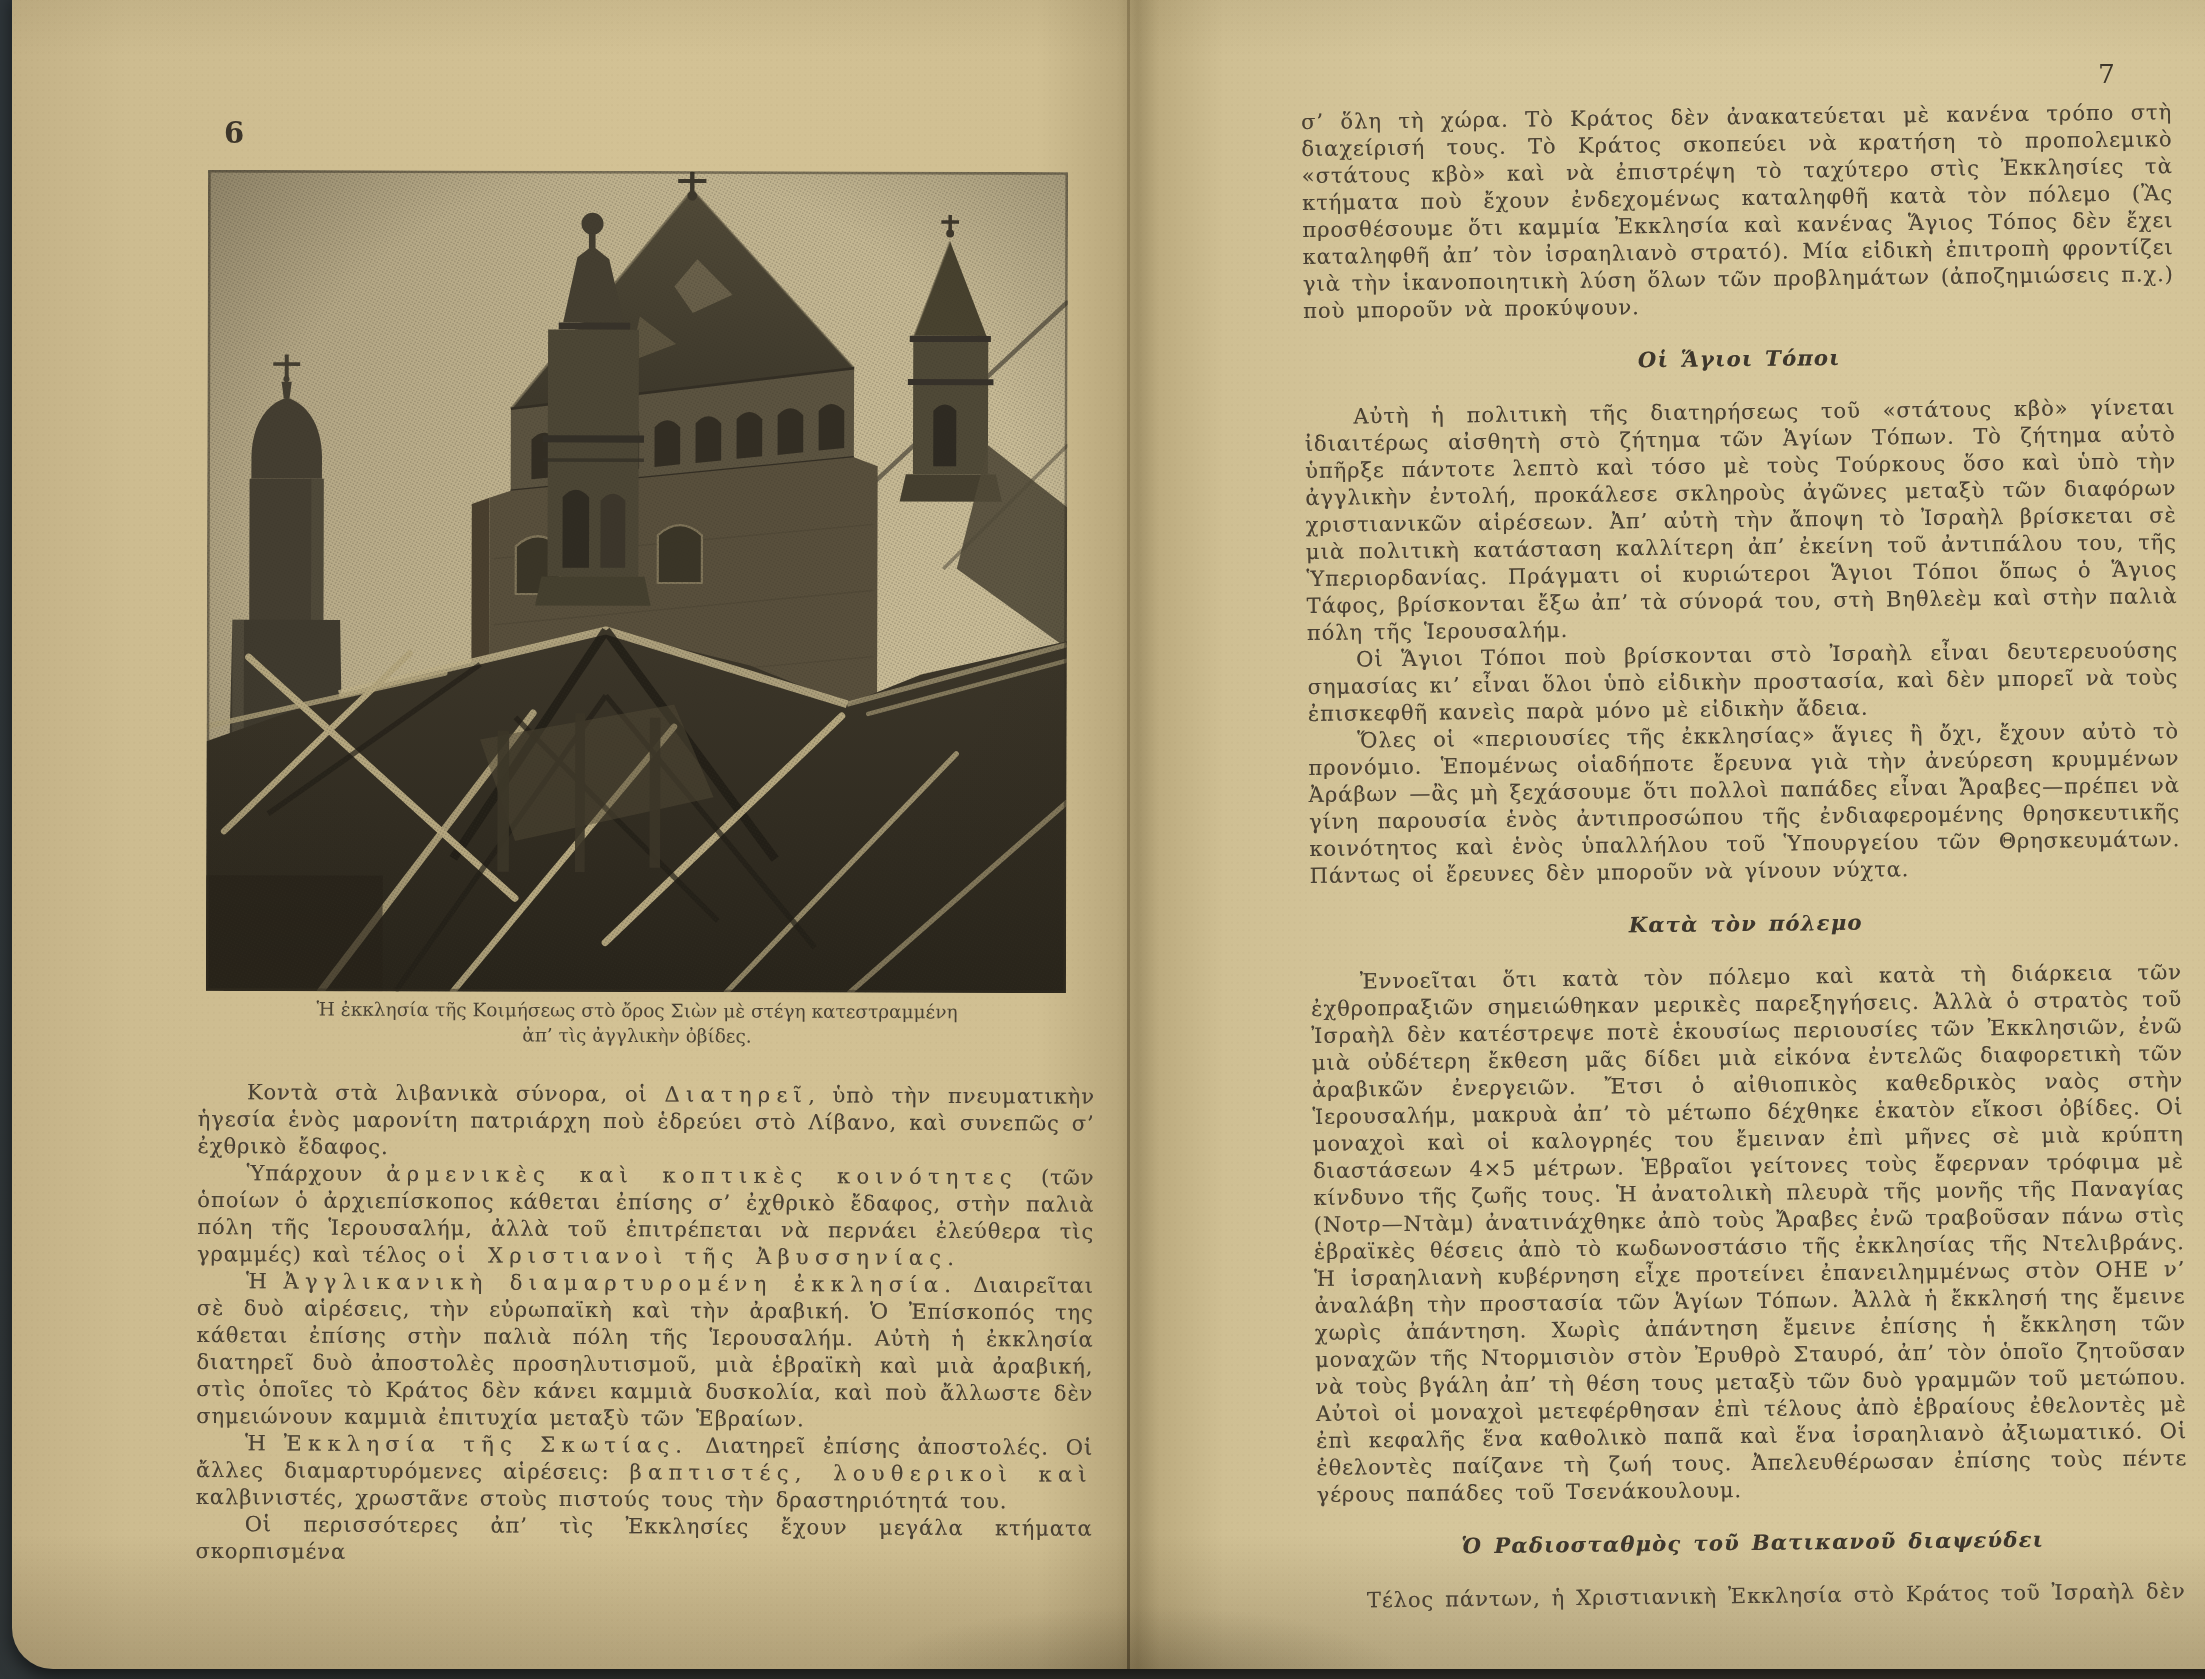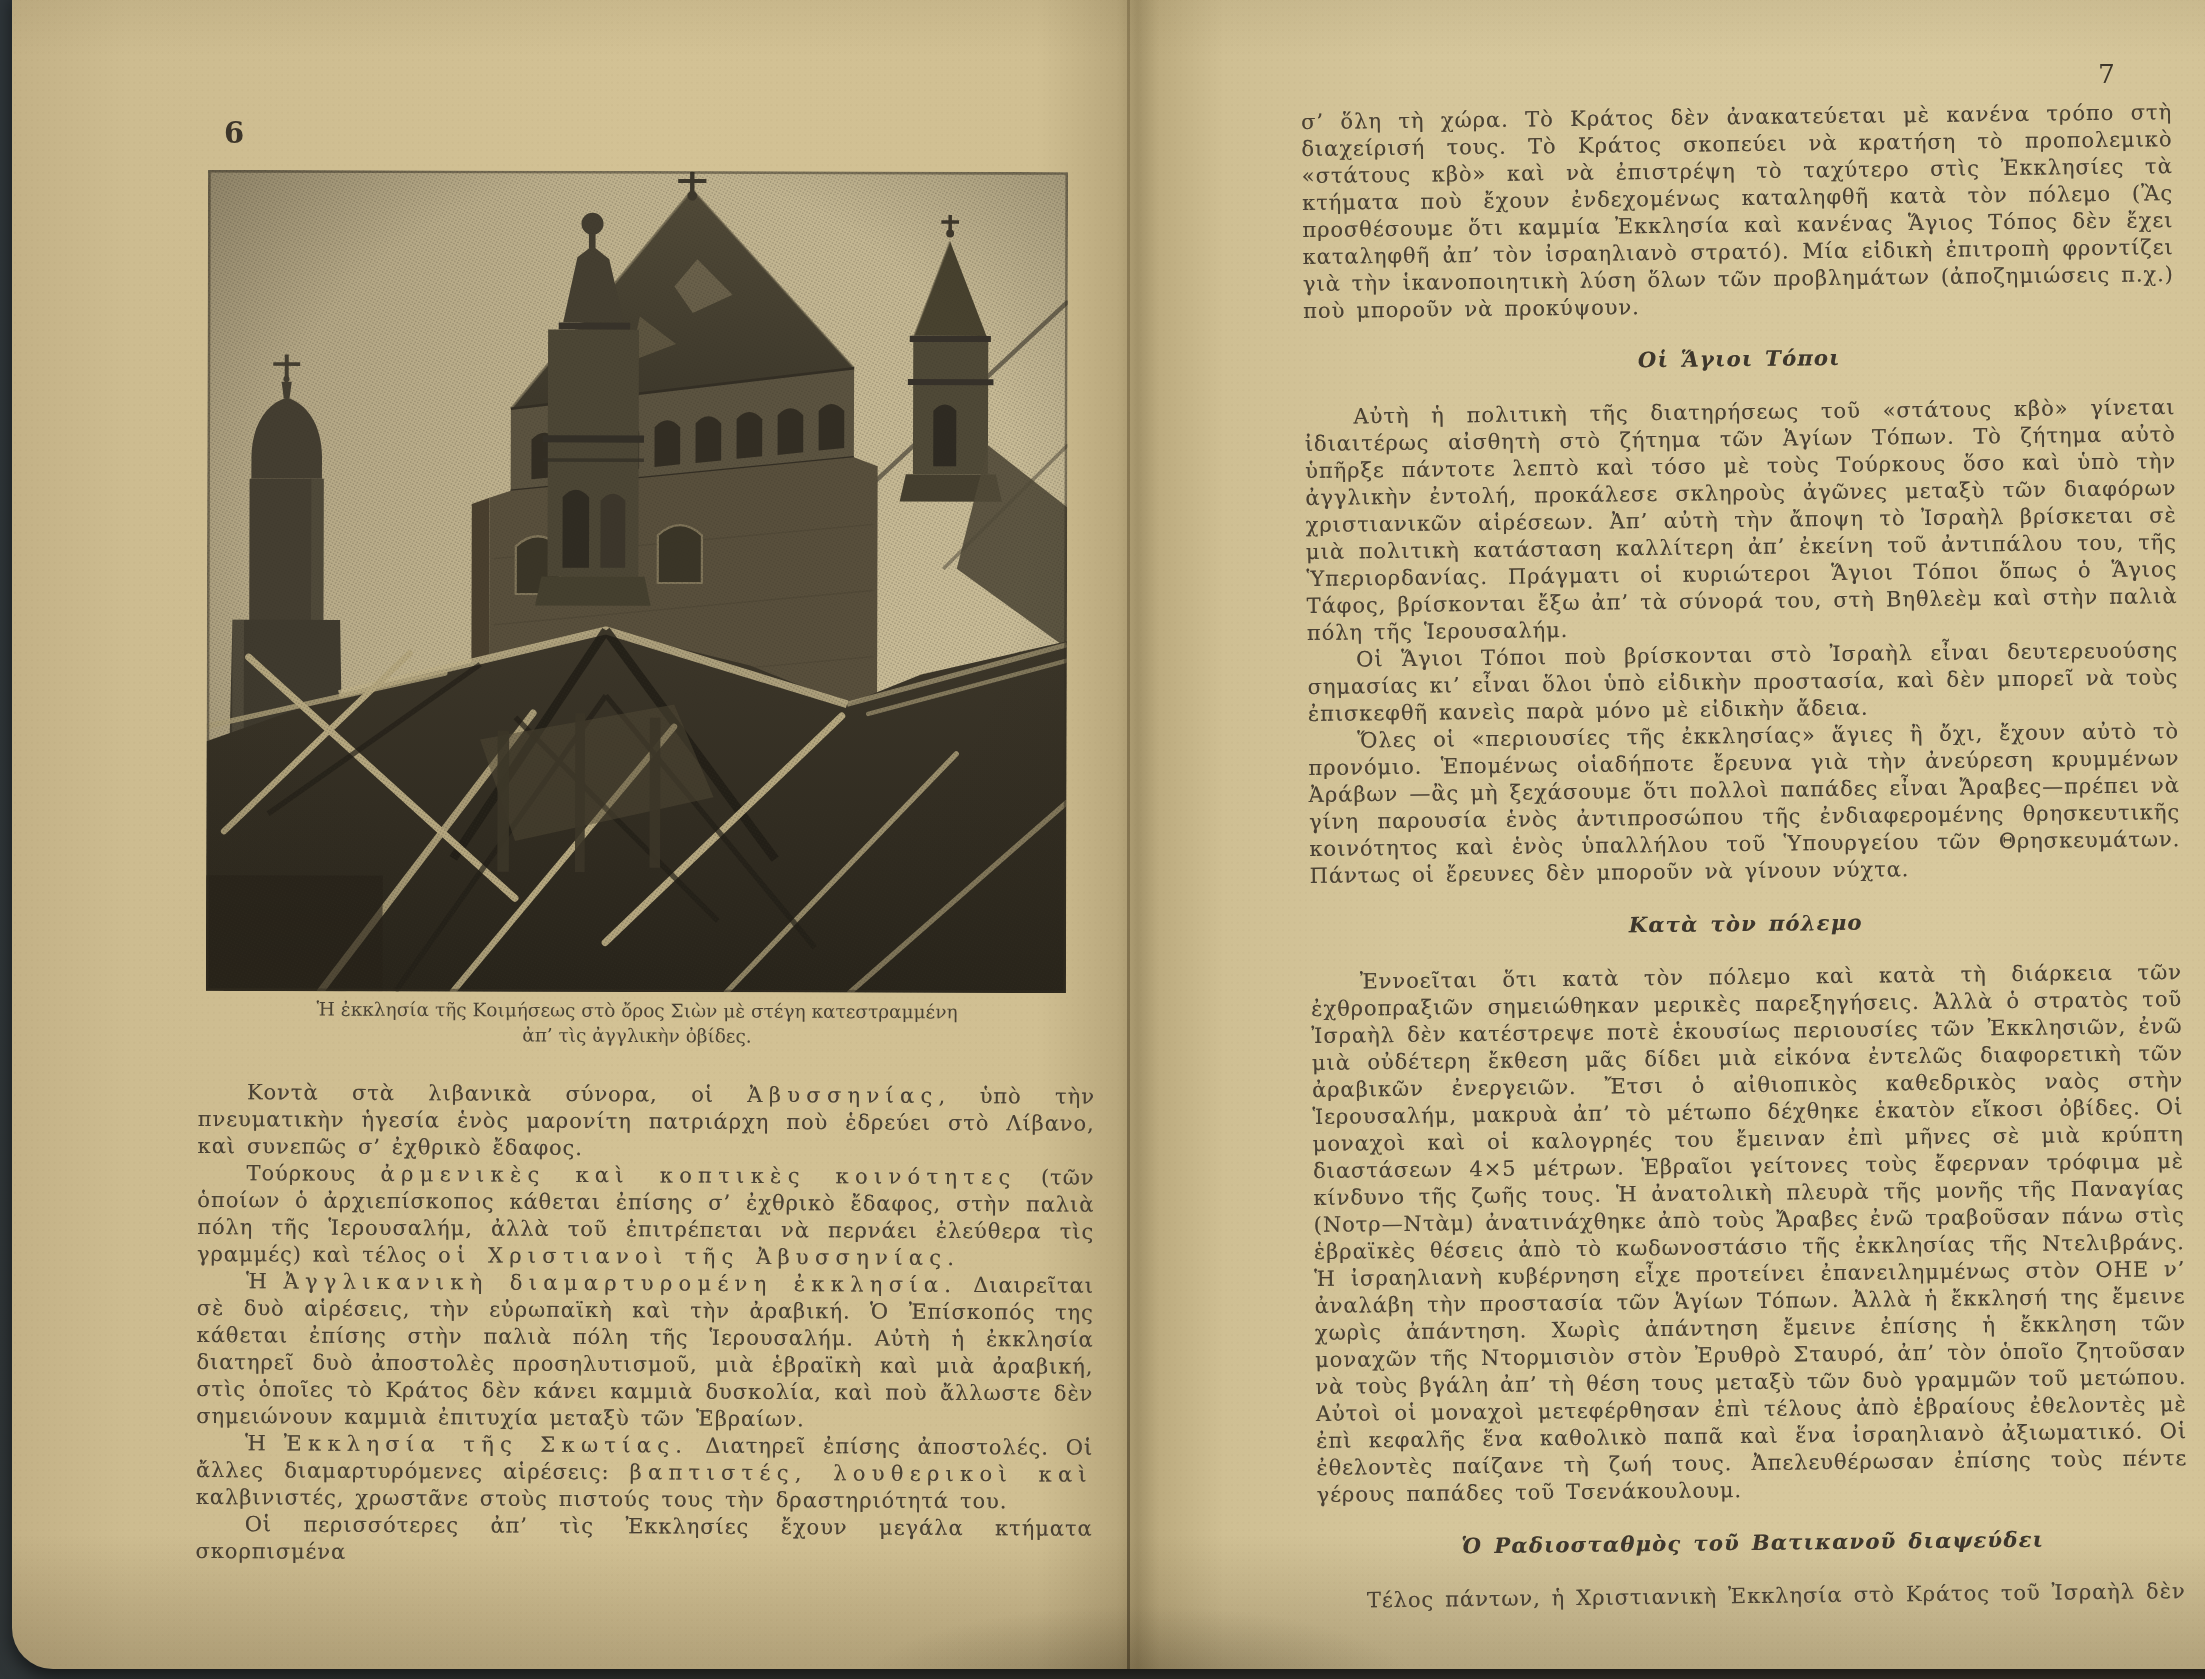--- a/index.html
+++ b/index.html
@@ -223,22 +223,22 @@
     <rect x="3" y="3" width="1944" height="1856" fill="none" stroke="#342e22" stroke-opacity="0.5" stroke-width="6"></rect>
   </svg>
 </figure>
 
 <div class="caption">
   <span>Ἡ ἐκκλησία τῆς Κοιμήσεως στὸ ὄρος Σιὼν μὲ στέγη κατεστραμμένη</span><br>
   <span>ἀπ’ τὶς ἀγγλικὴν ὀβίδες.</span>
 </div>
 
 <div class="body-text left-text">
-  <p><span>Κοντὰ στὰ λιβανικὰ σύνορα, οἱ </span><span class="sp">Ἀβυσσηνίας</span><span>, ὑπὸ τὴν πνευματικὴν ἡγεσία ἑνὸς μαρονίτη πατριάρχη ποὺ ἑδρεύει στὸ Λίβανο, καὶ συνεπῶς σ’ ἐχθρικὸ ἔδαφος.</span></p>
-  <p><span>Τούρκους </span><span class="sp">ἀρμενικὲς καὶ κοπτικὲς κοινότητες</span><span> (τῶν ὁποίων ὁ ἀρχιεπίσκοπος κάθεται ἐπίσης σ’ ἐχθρικὸ ἔδαφος, στὴν παλιὰ πόλη τῆς Ἱερουσαλήμ, ἀλλὰ τοῦ ἐπιτρέπεται νὰ περνάει ἐλεύθερα τὶς γραμμές) καὶ τέλος </span><span class="sp">οἱ Χριστιανοὶ τῆς Ἀβυσσηνίας</span><span>.</span></p>
+  <p><span>Κοντὰ στὰ λιβανικὰ σύνορα, οἱ </span><span class="sp">Διατηρεῖ</span><span>, ὑπὸ τὴν πνευματικὴν ἡγεσία ἑνὸς μαρονίτη πατριάρχη ποὺ ἑδρεύει στὸ Λίβανο, καὶ συνεπῶς σ’ ἐχθρικὸ ἔδαφος.</span></p>
+  <p><span>Ὑπάρχουν </span><span class="sp">ἀρμενικὲς καὶ κοπτικὲς κοινότητες</span><span> (τῶν ὁποίων ὁ ἀρχιεπίσκοπος κάθεται ἐπίσης σ’ ἐχθρικὸ ἔδαφος, στὴν παλιὰ πόλη τῆς Ἱερουσαλήμ, ἀλλὰ τοῦ ἐπιτρέπεται νὰ περνάει ἐλεύθερα τὶς γραμμές) καὶ τέλος </span><span class="sp">οἱ Χριστιανοὶ τῆς Ἀβυσσηνίας</span><span>.</span></p>
   <p><span>Ἡ </span><span class="sp">Ἀγγλικανικὴ διαμαρτυρομένη ἐκκλησία.</span><span> Διαιρεῖται σὲ δυὸ αἱρέσεις, τὴν εὐρωπαϊκὴ καὶ τὴν ἀραβική. Ὁ Ἐπίσκοπός της κάθεται ἐπίσης στὴν παλιὰ πόλη τῆς Ἱερουσαλήμ. Αὐτὴ ἡ ἐκκλησία διατηρεῖ δυὸ ἀποστολὲς προσηλυτισμοῦ, μιὰ ἑβραϊκὴ καὶ μιὰ ἀραβική, στὶς ὁποῖες τὸ Κράτος δὲν κάνει καμμιὰ δυσκολία, καὶ ποὺ ἄλλωστε δὲν σημειώνουν καμμιὰ ἐπιτυχία μεταξὺ τῶν Ἑβραίων.</span></p>
   <p><span>Ἡ </span><span class="sp">Ἐκκλησία τῆς Σκωτίας.</span><span> Διατηρεῖ ἐπίσης ἀποστολές. Οἱ ἄλλες διαμαρτυρόμενες αἱρέσεις: </span><span class="sp">βαπτιστές, λουθερικοὶ καὶ</span><span> καλβινιστές, χρωστᾶνε στοὺς πιστούς τους τὴν δραστηριότητά του.</span></p>
   <p>Οἱ περισσότερες ἀπ’ τὶς Ἐκκλησίες ἔχουν μεγάλα κτήματα σκορπισμένα</p>
 </div>
 
 <div class="pagenum right">7</div>
 
 <div class="body-text right-text">
   <p class="noindent">σ’ ὅλη τὴ χώρα. Τὸ Κράτος δὲν ἀνακατεύεται μὲ κανένα τρόπο στὴ διαχείρισή τους. Τὸ Κράτος σκοπεύει νὰ κρατήση τὸ προπολεμικὸ «στάτους κβὸ» καὶ νὰ ἐπιστρέψη τὸ ταχύτερο στὶς Ἐκκλησίες τὰ κτήματα ποὺ ἔχουν ἐνδεχομένως καταληφθῆ κατὰ τὸν πόλεμο (Ἂς προσθέσουμε ὅτι καμμία Ἐκκλησία καὶ κανένας Ἅγιος Τόπος δὲν ἔχει καταληφθῆ ἀπ’ τὸν ἰσραηλιανὸ στρατό). Μία εἰδικὴ ἐπιτροπὴ φροντίζει γιὰ τὴν ἱκανοποιητικὴ λύση ὅλων τῶν προβλημάτων (ἀποζημιώσεις π.χ.) ποὺ μποροῦν νὰ προκύψουν.</p>
   <h3 class="mid-head">Οἱ Ἅγιοι Τόποι</h3>

